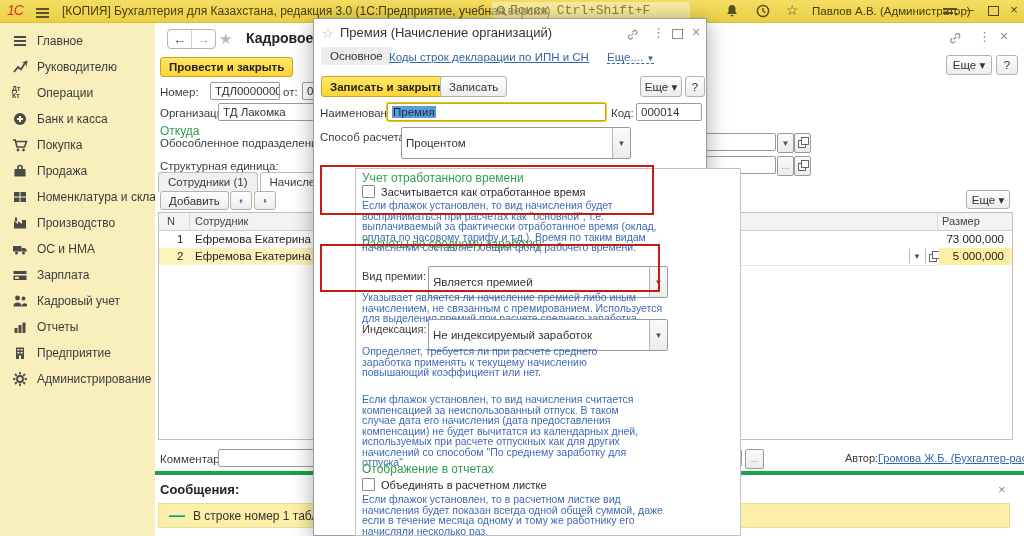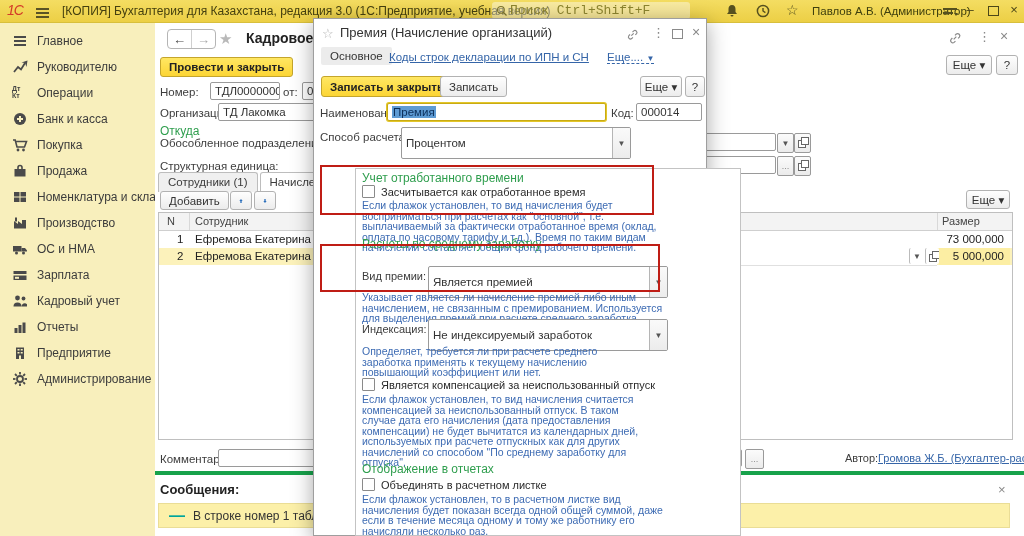--- a/index.html
+++ b/index.html
@@ -414,21 +414,20 @@
 
       <div class="lab" style="left:6px;top:154px;font-size:11px;">Индексация:</div>
       <div class="combo" style="left:72px;top:150px;width:240px;">
           <span>Не индексируемый заработок</span>
           <span class="dd">▼</span>
         </div>
       <div class="hint" style="left:6px;top:177px;">Определяет, требуется ли при расчете среднего
 заработка применять к текущему начислению
 повышающий коэффициент или нет.</div>
 
-      <div class="cbrow" style="left:6px;top:209px;"><span class="cbx"></span><span>Является компенсацией за неиспользованный отпуск</span></div>
       <div class="hint" style="left:6px;top:225px;">Если флажок установлен, то вид начисления считается
 компенсацией за неиспользованный отпуск. В таком
 случае дата его начисления (дата предоставления
 компенсации) не будет вычитатся из календарных дней,
 используемых при расчете отпускных как для других
 начислений со способом "По среднему заработку для
 отпуска".</div>
 
       <div class="ghead" style="left:6px;top:293px;">Отображение в отчетах</div>
       <div class="cbrow" style="left:6px;top:309px;"><span class="cbx"></span><span>Объединять в расчетном листке</span></div>

